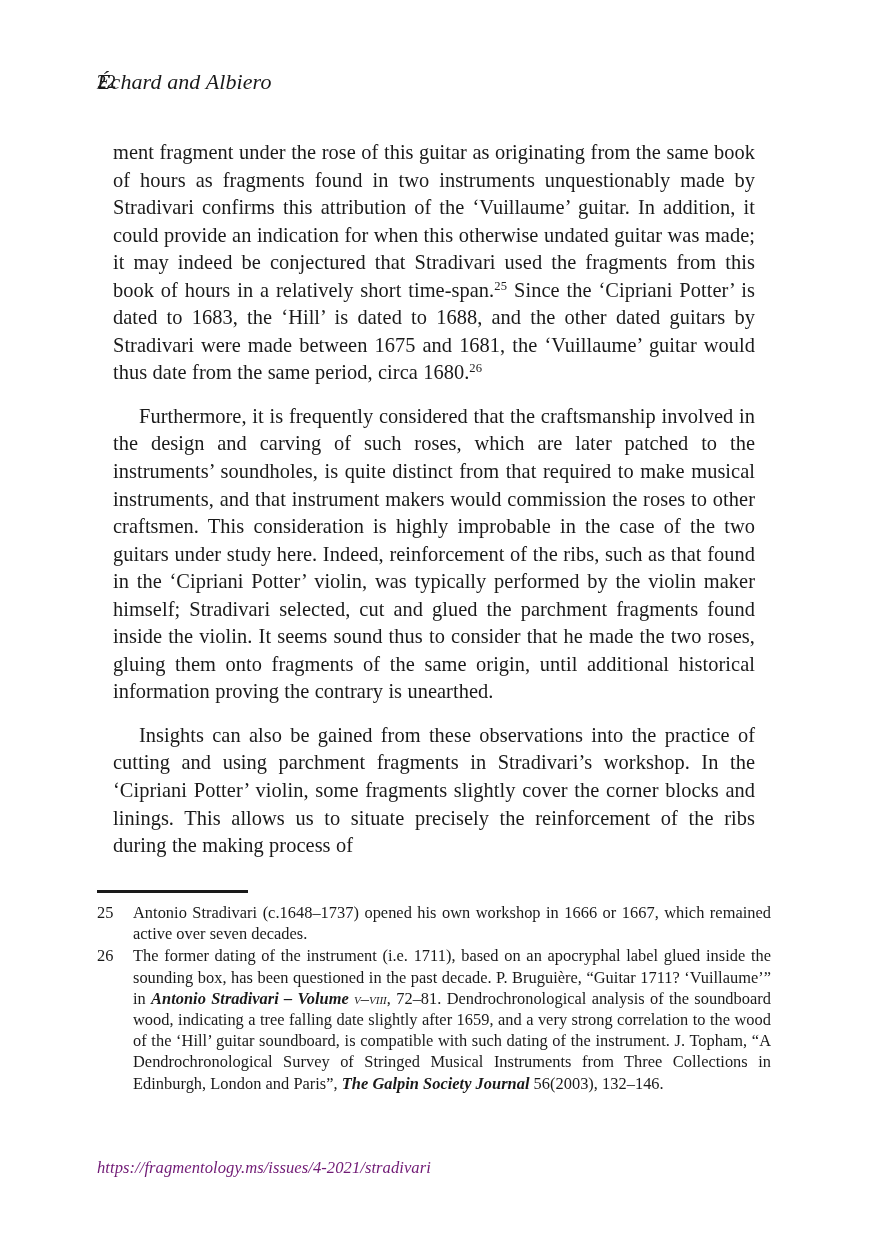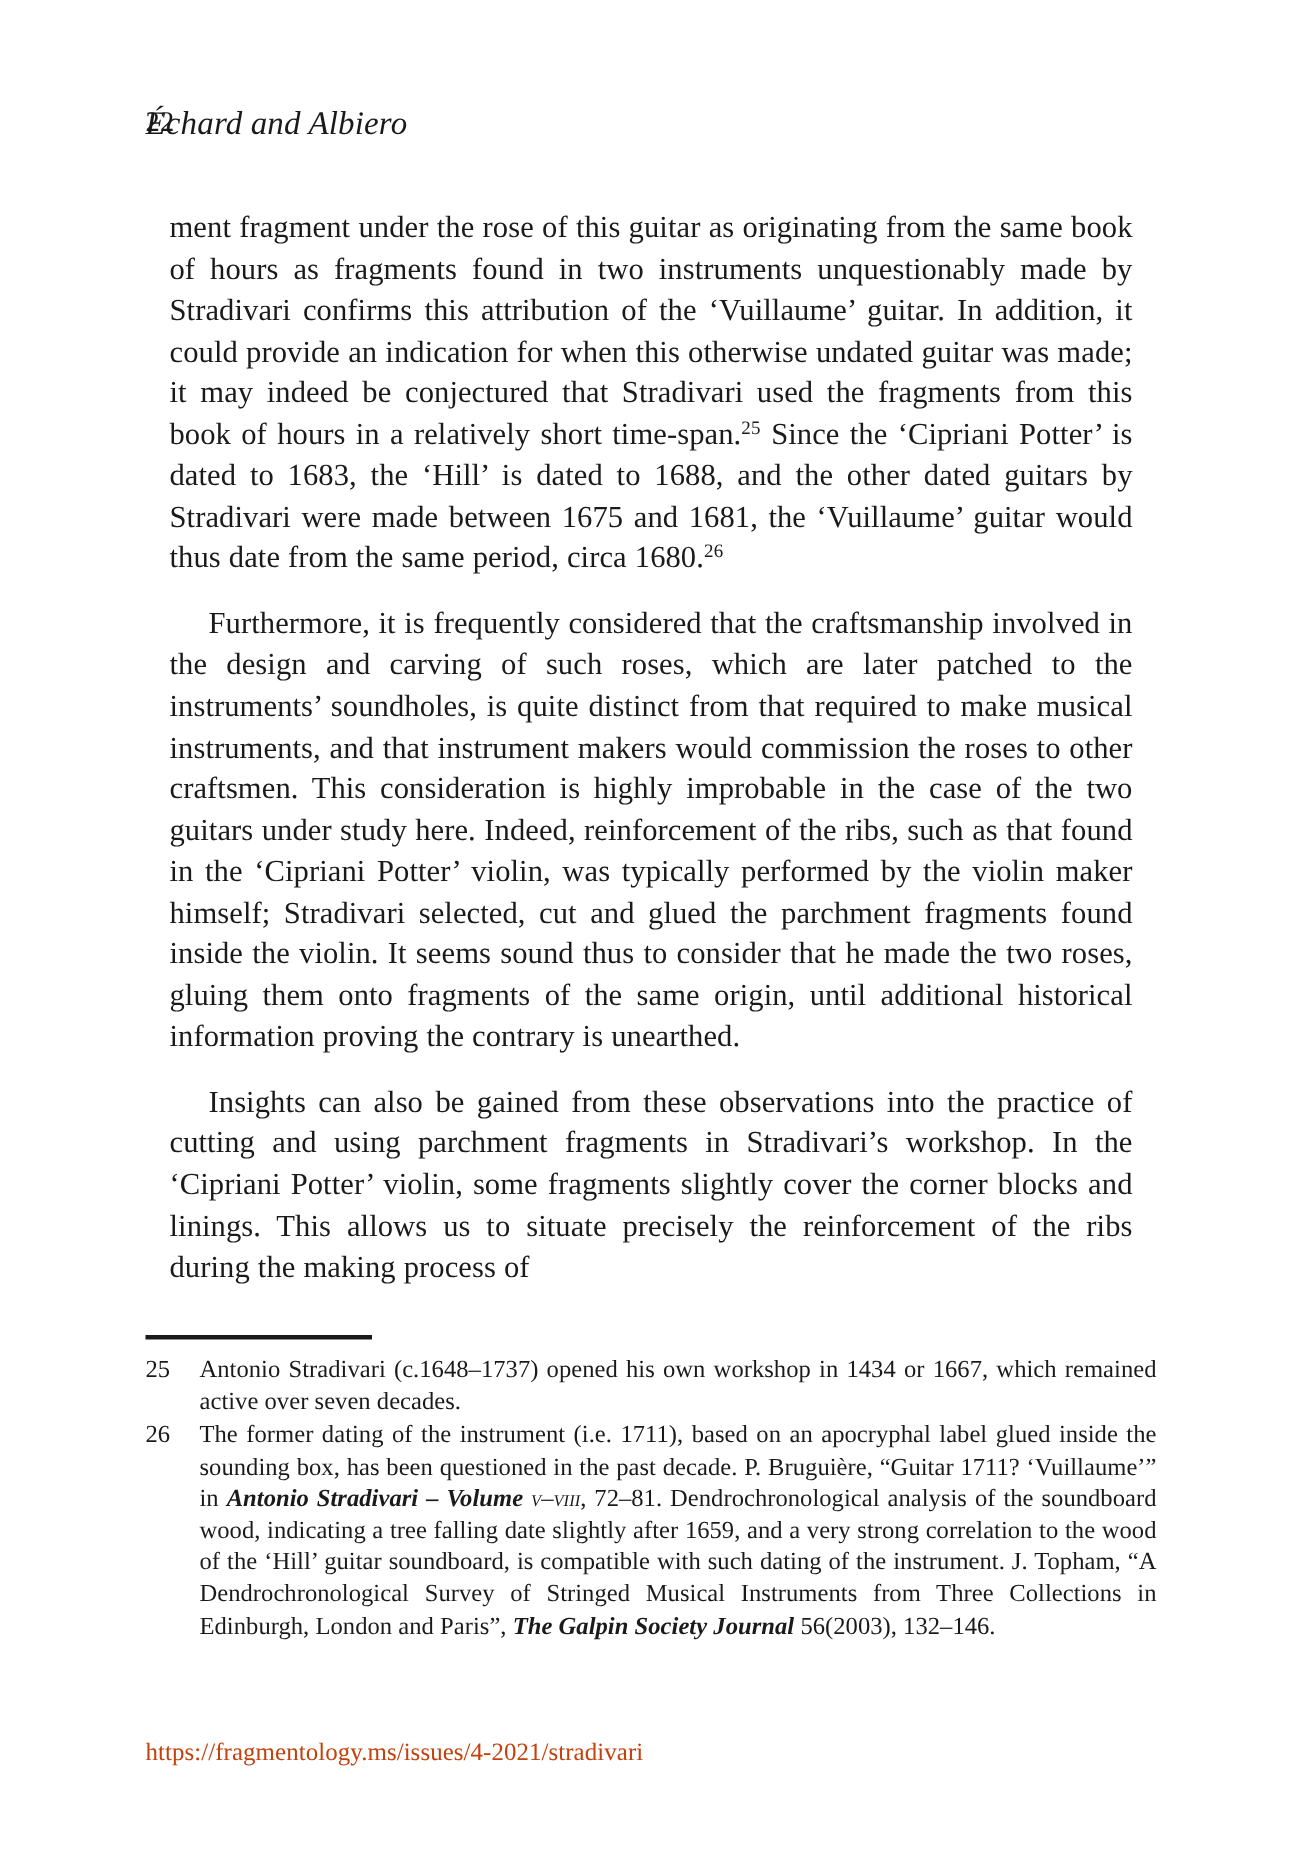--- a/index.html
+++ b/index.html
@@ -118,24 +118,25 @@
   .smallcaps {
     font-variant: small-caps;
     font-style: italic;
   }
 
   
   .footer-url {
     position: absolute;
     left: 97px;
     top: 1157px;
+    font-style: italic;
     font-size: 16.6px;
     line-height: 22px;
     letter-spacing: 0.05px;
-    color: #c2410c;
+    color: #701a75;
   }
 </style>
 </head>
 <body>
 
 <div class="page">
 
   <div class="running-head">
     <div class="folio">22</div>
     <div class="head-title">Échard and Albiero</div>
@@ -143,19 +144,19 @@
 
   <div class="body-block" id="body-block">
       <p class="para">ment fragment under the rose of this guitar as originating from the same book of hours as fragments found in two instruments unquestionably made by Stradivari confirms this attribution of the ‘Vuillaume’ guitar. In addition, it could provide an indication for when this otherwise undated guitar was made; it may indeed be conjectured that Stradivari used the fragments from this book of hours in a relatively short time-span.<sup class="fn-ref">25</sup> Since the ‘Cipriani Potter’ is dated to 1683, the ‘Hill’ is dated to 1688, and the other dated guitars by Stradivari were made between 1675 and 1681, the ‘Vuillaume’ guitar would thus date from the same period, circa 1680.<sup class="fn-ref">26</sup></p>
       <p class="para indented">Furthermore, it is frequently considered that the craftsmanship involved in the design and carving of such roses, which are later patched to the instruments’ soundholes, is quite distinct from that required to make musical instruments, and that instrument makers would commission the roses to other craftsmen. This consideration is highly improbable in the case of the two guitars under study here. Indeed, reinforcement of the ribs, such as that found in the ‘Cipriani Potter’ violin, was typically performed by the violin maker himself; Stradivari selected, cut and glued the parchment fragments found inside the violin. It seems sound thus to consider that he made the two roses, gluing them onto fragments of the same origin, until additional historical information proving the contrary is unearthed.</p>
       <p class="para indented">Insights can also be gained from these observations into the practice of cutting and using parchment fragments in Stradivari’s workshop. In the ‘Cipriani Potter’ violin, some fragments slightly cover the corner blocks and linings. This allows us to situate precisely the reinforcement of the ribs during the making process of</p>
     </div>
 
   <div class="fn-rule"></div>
 
   <div class="footnotes" id="footnotes-block">
-      <div class="fn"><span class="fn-num">25</span><span>Antonio Stradivari (c.1648–1737) opened his own workshop in 1434 or 1667, which remained active over seven decades.</span></div>
+      <div class="fn"><span class="fn-num">25</span><span>Antonio Stradivari (c.1648–1737) opened his own workshop in 1666 or 1667, which remained active over seven decades.</span></div>
       <div class="fn"><span class="fn-num">26</span><span>The former dating of the instrument (i.e. 1711), based on an apocryphal label glued inside the sounding box, has been questioned in the past decade. P. Bruguière, “Guitar 1711? ‘Vuillaume’” in <em>Antonio Stradivari – Volume </em><span class="smallcaps">v–viii</span>, 72–81. Dendrochronological analysis of the soundboard wood, indicating a tree falling date slightly after 1659, and a very strong correlation to the wood of the ‘Hill’ guitar soundboard, is compatible with such dating of the instrument. J. Topham, “A Dendrochronological Survey of Stringed Musical Instruments from Three Collections in Edinburgh, London and Paris”, <em>The Galpin Society Journal</em> 56(2003), 132–146.</span></div>
     </div>
 
   <div class="footer-url">https://fragmentology.ms/issues/4-2021/stradivari</div>
 
 </div>
 
 </body></html>

